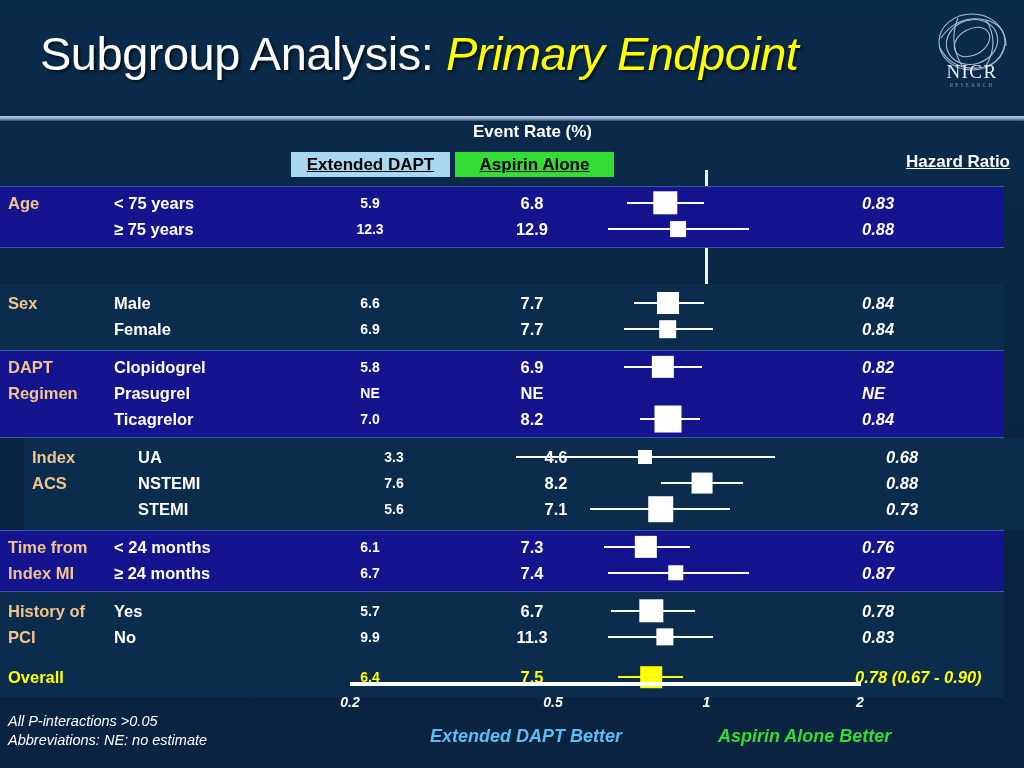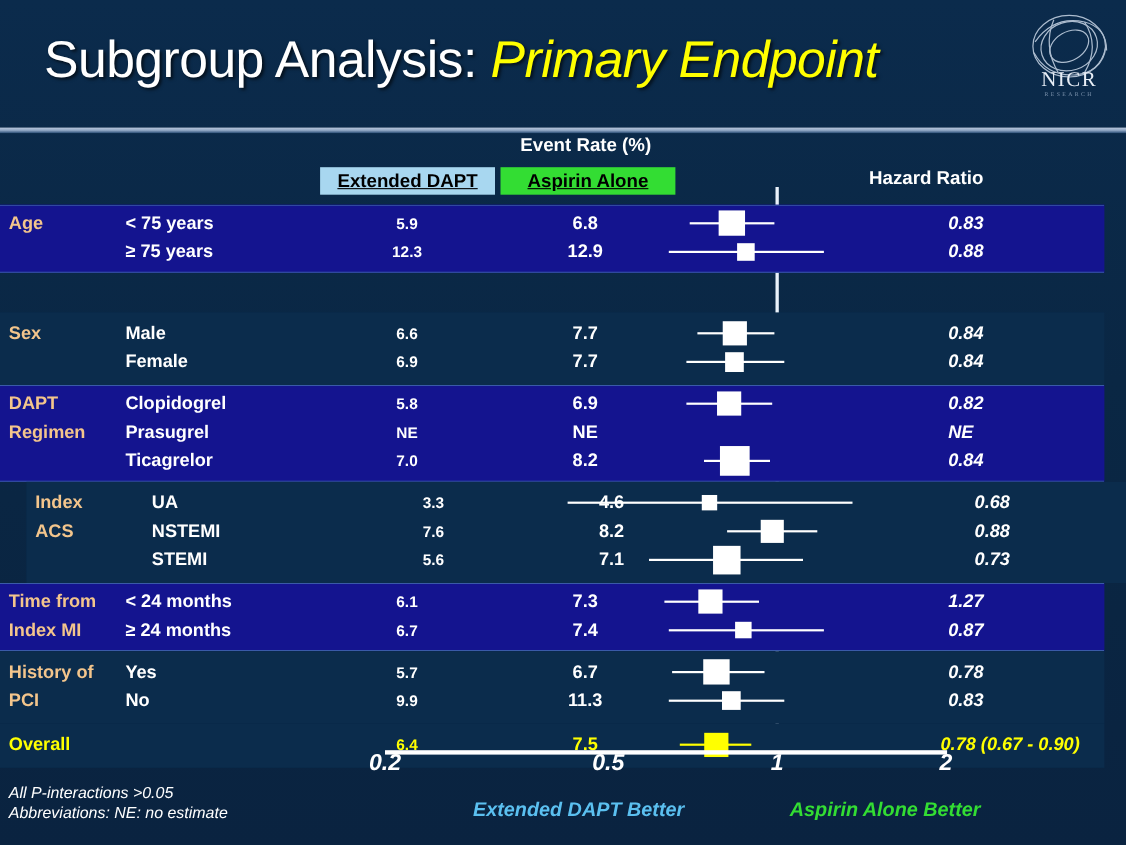--- a/index.html
+++ b/index.html
@@ -45,21 +45,22 @@
   .legend-chip {
     position: absolute; top: 30px; height: 25px;
     font-size: 17px; font-weight: bold; color: #000000;
     display: flex; align-items: center; justify-content: center;
     text-decoration: underline;
   }
   #legend-dapt { left: 291px; width: 159px; background: #a8d7f0; }
   #legend-asa  { left: 455px; width: 159px; background: #33dd33; }
   #hr-head {
     position: absolute; left: 790px; top: 30px; width: 220px;
-    text-align: left; font-size: 17px; font-weight: bold; color: #ffffff;
+    text-align: right; font-size: 17px; font-weight: bold; color: #ffffff;
+    text-decoration: underline;
   }
 
   
   #table { position: absolute; left: 0; top: 186px; width: 1024px; }
   .band { position: relative; width: 1004px; }
   .band.b-bright { background: #14148f; box-shadow: inset 0 1px 0 #3a5aa8, inset 0 -1px 0 #3a5aa8; }
   .band.b-dark   { background: #0b2c4c; }
   .band.b-last   { background: #0b2c4c; }
 
   .row { position: relative; height: 26px; width: 1024px; }
@@ -119,23 +120,23 @@
     background: #e9f1fa;
   }
 
   
   #axis { position: absolute; left: 0; top: 682px; width: 1024px; height: 86px; }
   #axis-line {
     position: absolute; left: 350px; top: 0px; width: 511px; height: 4px;
     background: #ffffff;
   }
   .axis-tick {
-    position: absolute; top: 0;
+    position: absolute; top: 12px;
     transform: translateX(-50%);
-    font-size: 21px; font-weight: bold; font-style: italic; color: #ffffff;
+    font-size: 14px; font-weight: bold; font-style: italic; color: #ffffff;
   }
   #dapt-better {
     position: absolute; left: 430px; top: 44px;
     font-size: 18px; font-weight: bold; font-style: italic; color: #5bc0f0;
     white-space: nowrap;
   }
   #asa-better {
     position: absolute; left: 718px; top: 44px;
     font-size: 18px; font-weight: bold; font-style: italic; color: #33dd33;
     white-space: nowrap;
@@ -300,21 +301,21 @@
       <div class="band b-bright" style="padding-bottom: 6px; padding-top: 4px;">
         <div class="row">
           <div class="grp-label">Time from</div>
           <div class="sub-label">&lt; 24 months</div>
           <div class="val-a">6.1</div>
           <div class="val-b">7.3</div>
           <div class="plot">
             <div class="ci-line" style="left: 254.138px; width: 86.2626px;"></div>
             <div class="marker" style="left: 295.69px; width: 22.32px; height: 22.32px;"></div>
           </div>
-          <div class="hr-val">1.27</div>
+          <div class="hr-val">0.76</div>
         </div>
         <div class="row">
           <div class="grp-label">Index MI</div>
           <div class="sub-label">≥ 24 months</div>
           <div class="val-a">6.7</div>
           <div class="val-b">7.4</div>
           <div class="plot">
             <div class="ci-line" style="left: 257.626px; width: 141.069px;"></div>
             <div class="marker" style="left: 325.63px; width: 15.48px; height: 15.48px;"></div>
           </div>

